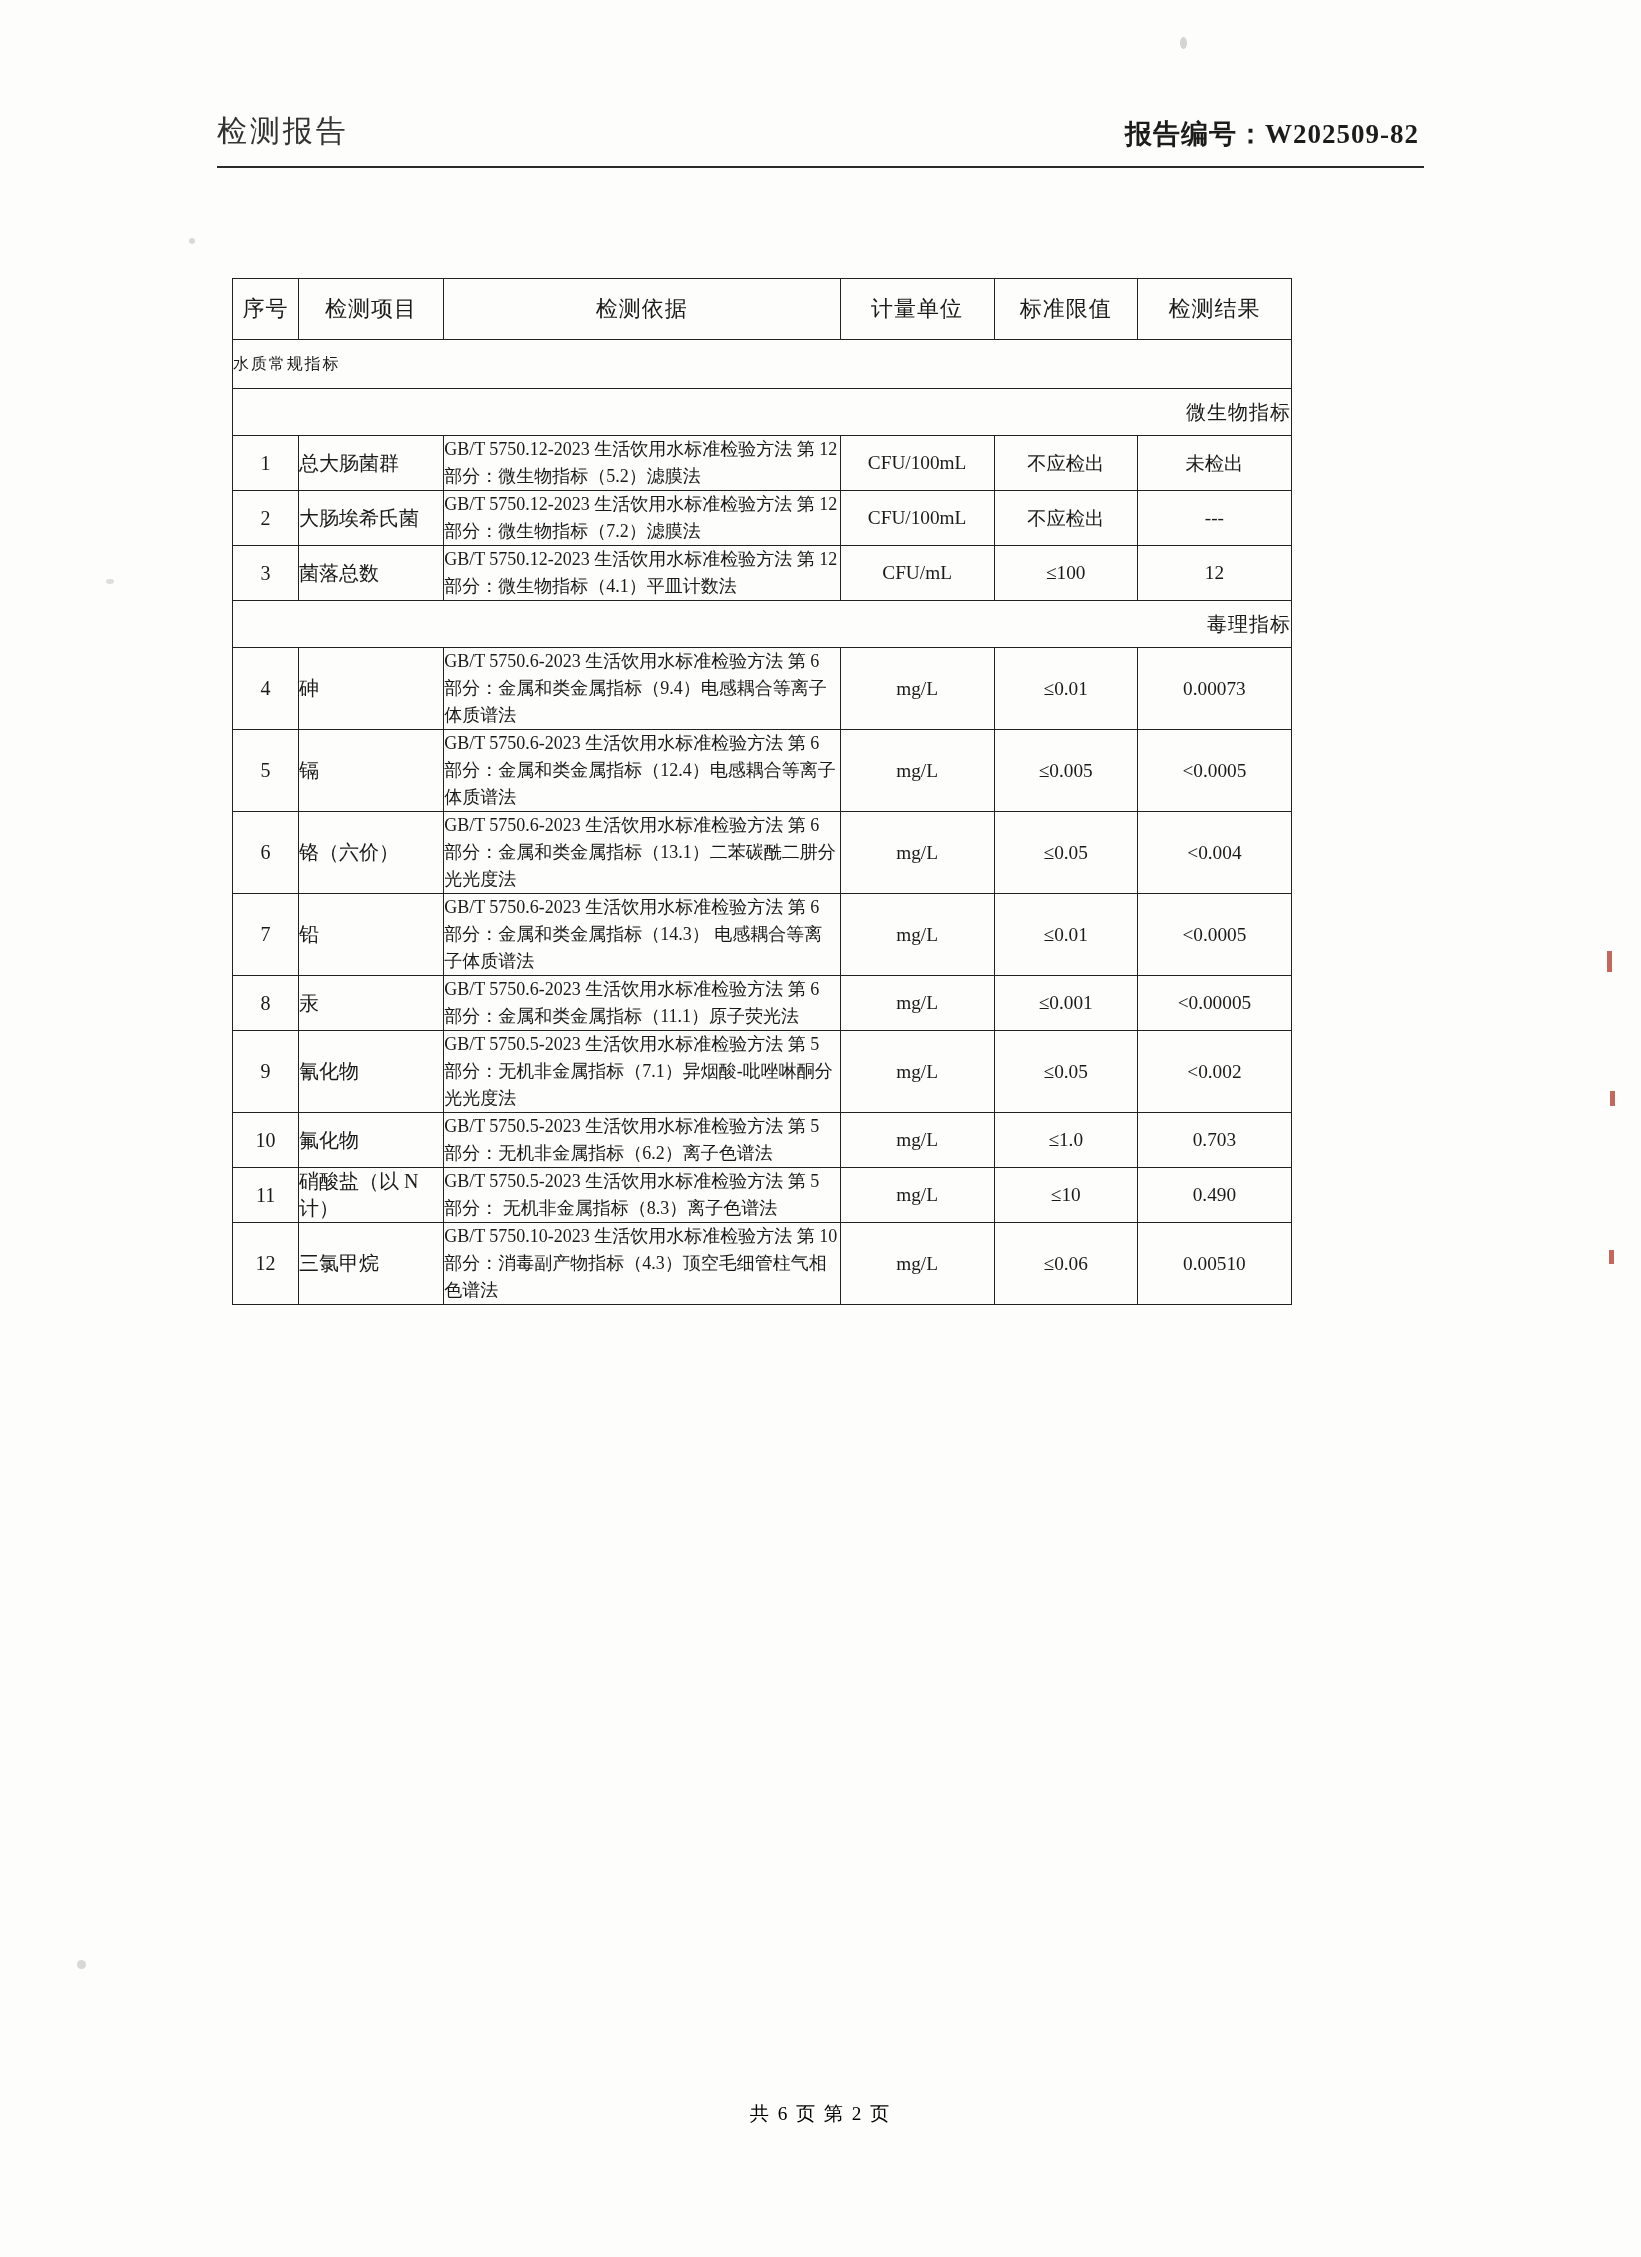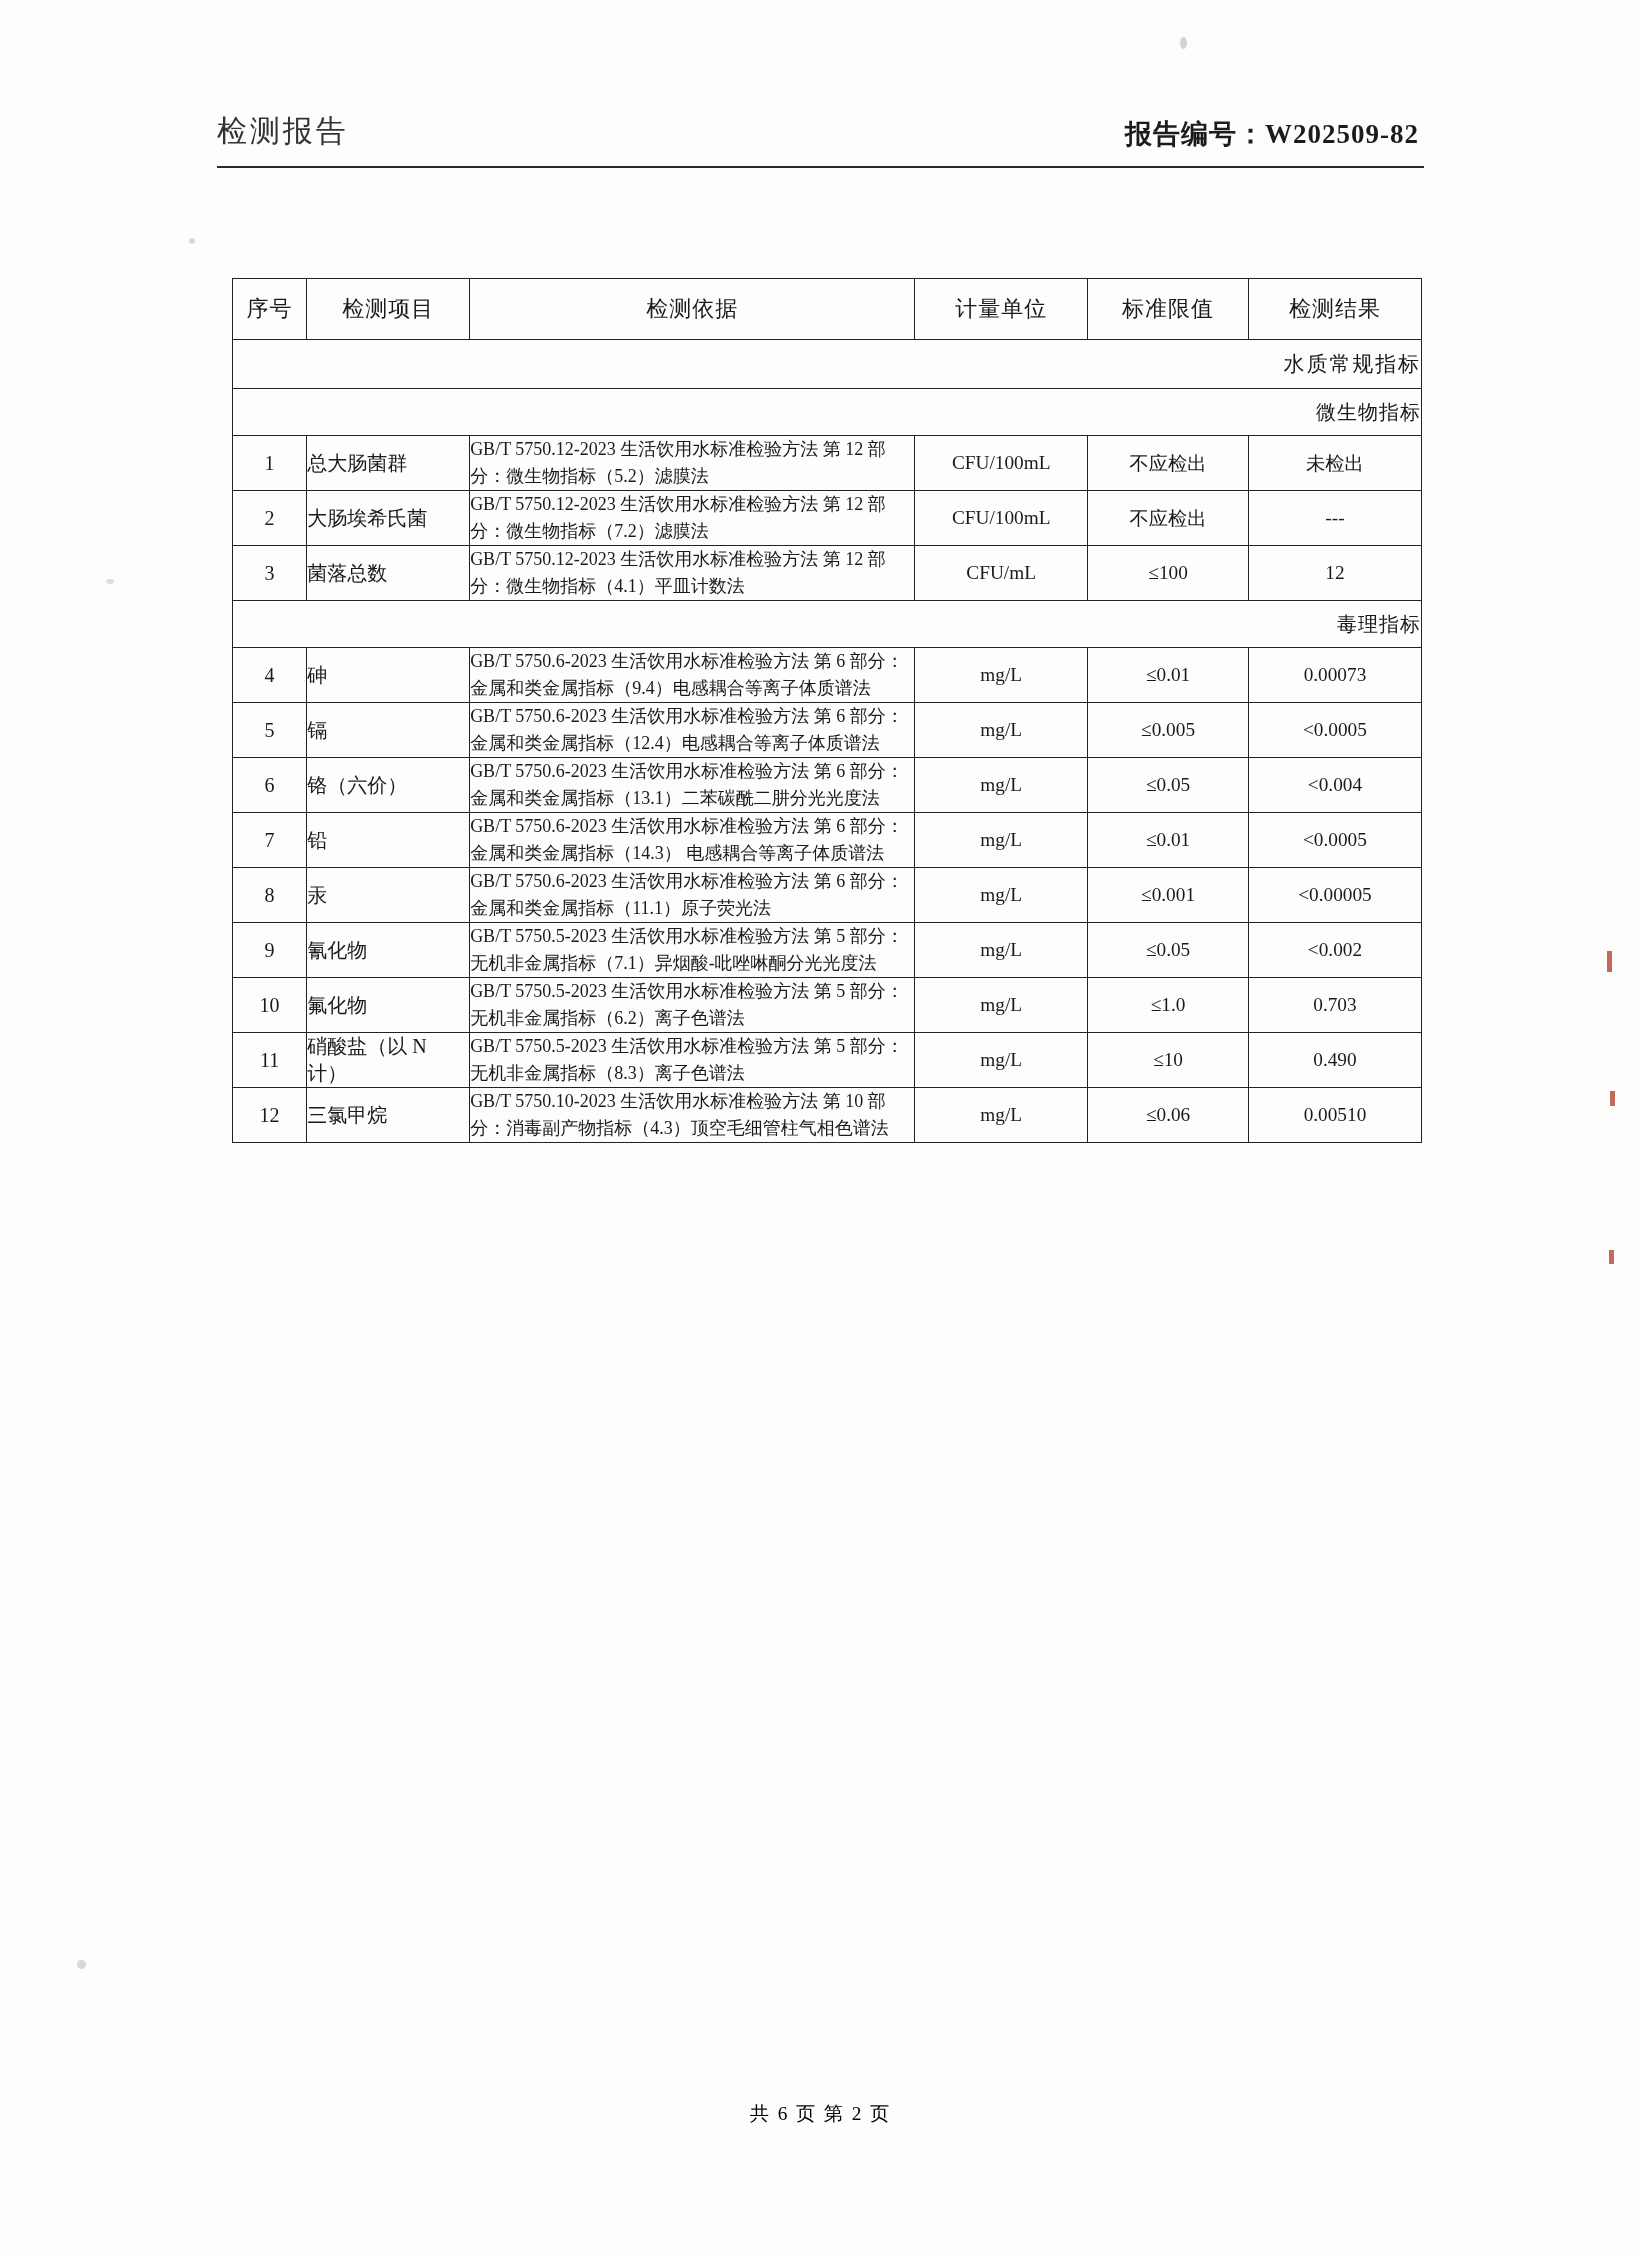--- a/index.html
+++ b/index.html
@@ -67,41 +67,41 @@
     font-size: 22px;
     color: #1c1c1c;
   }
   .subheader .left { letter-spacing: 1px; }
   .subheader .right { letter-spacing: 1px; }
 
   table.report {
     position: absolute;
     left: 232px;
     top: 278px;
-    width: 1190px;
+    width: 1060px;
     border-collapse: collapse;
     table-layout: fixed;
     font-size: 20px;
   }
   table.report td, table.report th {
     border: 1.5px solid #222;
     padding: 0;
     vertical-align: middle;
   }
   th.head {
     height: 60px;
     font-weight: normal;
     font-size: 22px;
     text-align: center;
     letter-spacing: 1px;
   }
   td.sect {
     height: 48px;
-    text-align: right;
-    font-size: 21px;
+    text-align: left;
+    font-size: 16px;
     letter-spacing: 1.9px;
   }
   td.subsect {
     height: 46px;
     padding-left: 13.5px;
     font-size: 20px;
     letter-spacing: 1px;
     text-align: right;
   }
   td.c-no {

